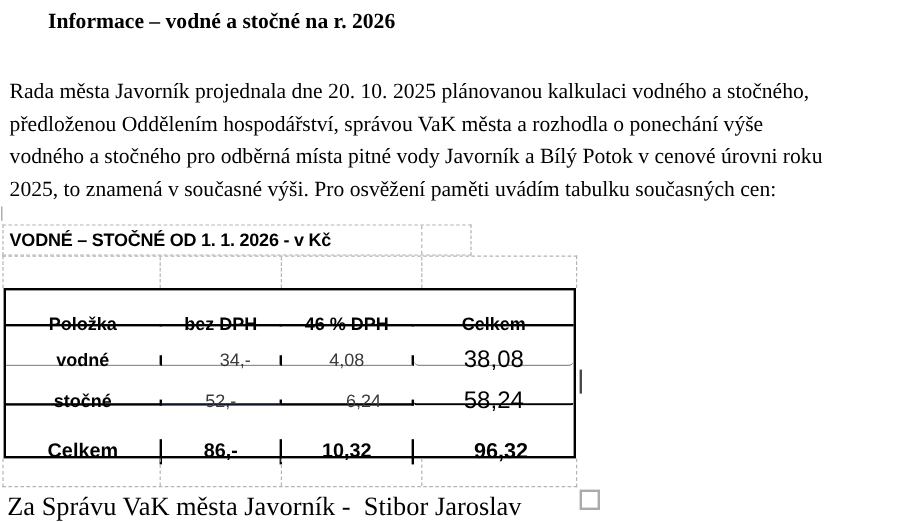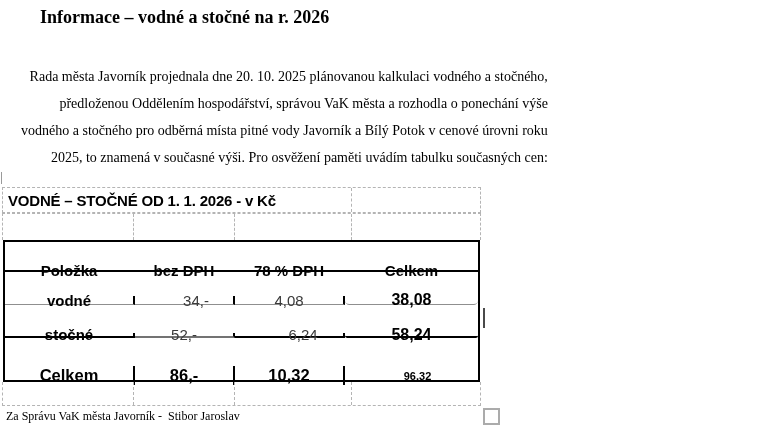--- a/index.html
+++ b/index.html
@@ -12,39 +12,39 @@
     color:#000;
   }
   
   .doc-title{
     position:absolute;left:8px;top:7px;
     font-size:18px;font-weight:bold;
     white-space:nowrap;
     margin-left:32px;
   }
   .doc-paragraph{
-    position:absolute;left:21px;top:63px;
-    font-size:14px;line-height:27px;text-align:right;
+    position:absolute;left:8px;top:63px;
+    font-size:18px;line-height:27px;
   }
   .doc-paragraph .pline{white-space:nowrap;}
   .doc-footer{
     position:absolute;left:6px;top:409px;
-    font-size:12px;white-space:pre;
+    font-size:22px;white-space:pre;
   }
   
   .dashed-box{
     position:absolute;box-sizing:border-box;
     border:1px dashed #b4b4b4;background:transparent;
   }
   .dashed-v{
     position:absolute;top:0;bottom:0;width:0;
     border-left:1px dashed #b4b4b4;
   }
   .caption-row{
-    left:2px;top:187px;width:479px;height:26px;
+    left:2px;top:187px;width:391px;height:26px;
     display:flex;align-items:center;
   }
   .caption-text{
     padding-left:5px;
     font-family:"Liberation Sans", sans-serif;
     font-weight:bold;font-size:15px;
     white-space:nowrap;letter-spacing:-0.2px;
   }
   .spacer-row-top{left:2px;top:213px;width:479px;height:27px;border-bottom:none;}
   .spacer-row-bottom{left:2px;top:382px;width:479px;height:24px;border-top:none;}
@@ -61,21 +61,21 @@
   }
   .cell{
     display:flex;align-items:center;justify-content:center;
     box-sizing:border-box;
     border-right:2px solid #000;
     margin-top:28px;
   }
   .cell.last-col{border-right:none;}
   .lbl{font-weight:bold;font-size:15px;}
   .num{font-size:15px;color:#3a3a3a;}
-  .tot{font-weight:bold;font-size:16px;border-radius:18px;}
+  .tot{font-weight:normal;font-size:20px;border-radius:18px;}
   
   .tick-mark{
     position:absolute;left:1px;top:172px;width:1px;height:12px;background:#9a9a9a;
   }
   .caret-mark{
     position:absolute;left:483px;top:308px;width:2px;height:20px;background:#4a4a4a;
   }
   .anchor-box{
     position:absolute;left:483px;top:408px;width:13px;height:13px;
     border:2px solid #ababab;background:#fff;
@@ -105,37 +105,37 @@
   <div class="dashed-box spacer-row-top">
     <div class="dashed-v" style="left:130px"></div>
     <div class="dashed-v" style="left:231px"></div>
     <div class="dashed-v" style="left:348px"></div>
   </div>
 
   <div class="price-table">
 
     <div class="cell row-head-c" style="border-bottom:2px solid #000;font-weight:bold;font-size:15px;">Položka</div>
     <div class="cell" style="border-bottom:2px solid #000;font-weight:bold;font-size:15px;">bez DPH</div>
-    <div class="cell" style="border-bottom:2px solid #000;font-weight:bold;font-size:15px;">78 % DPH</div>
+    <div class="cell" style="border-bottom:2px solid #000;font-weight:bold;font-size:15px;">46 % DPH</div>
     <div class="cell last-col" style="border-bottom:2px solid #000;font-weight:bold;font-size:15px;">Celkem</div>
 
     <div class="cell lbl" style="border-bottom:1px solid #8f8f8f;">vodné</div>
     <div class="cell num" style="border-bottom:1px solid #8f8f8f;padding-left:24px;">34,-</div>
     <div class="cell num" style="border-bottom:1px solid #8f8f8f;">4,08</div>
     <div class="cell tot last-col" style="border-bottom:1px solid #8f8f8f;">38,08</div>
 
     <div class="cell lbl" style="border-bottom:2px solid #000;">stočné</div>
-    <div class="cell num" style="border-bottom:2px solid #737373;">52,-</div>
+    <div class="cell num" style="border-bottom:2px solid #0f172a;">52,-</div>
     <div class="cell num" style="border-bottom:2px solid #000;padding-left:28px;">6,24</div>
     <div class="cell tot last-col" style="border-bottom:2px solid #000;">58,24</div>
 
     <div class="cell" style="font-weight:bold;font-size:16.5px;">Celkem</div>
     <div class="cell" style="font-weight:bold;font-size:16.5px;">86,-</div>
     <div class="cell" style="font-weight:bold;font-size:16.5px;">10,32</div>
-    <div class="cell last-col" style="font-weight:bold;font-size:11px;padding-left:12px;">96,32</div>
+    <div class="cell last-col" style="font-weight:bold;font-size:18px;padding-left:12px;">96,32</div>
   </div>
 
   <div class="dashed-box spacer-row-bottom">
     <div class="dashed-v" style="left:130px"></div>
     <div class="dashed-v" style="left:231px"></div>
     <div class="dashed-v" style="left:348px"></div>
   </div>
 
   <div class="caret-mark"></div>
 

